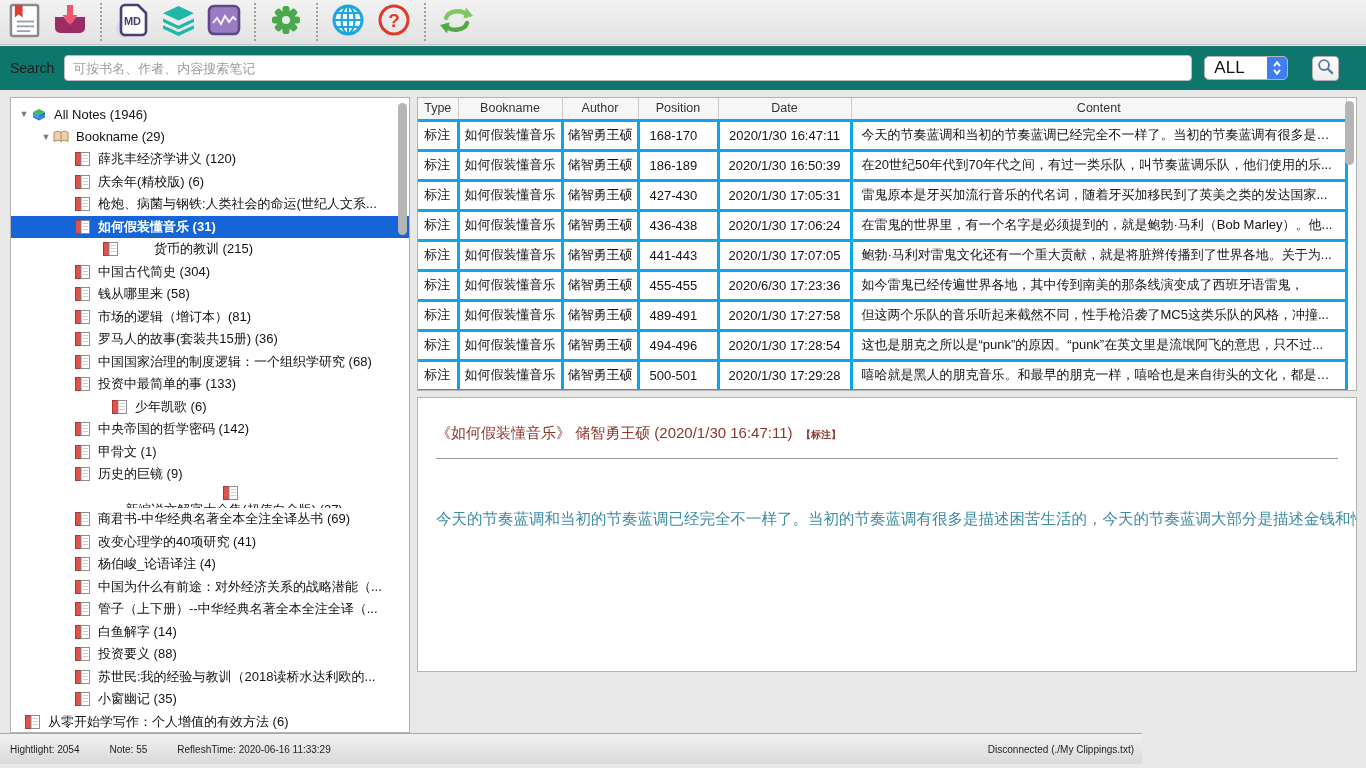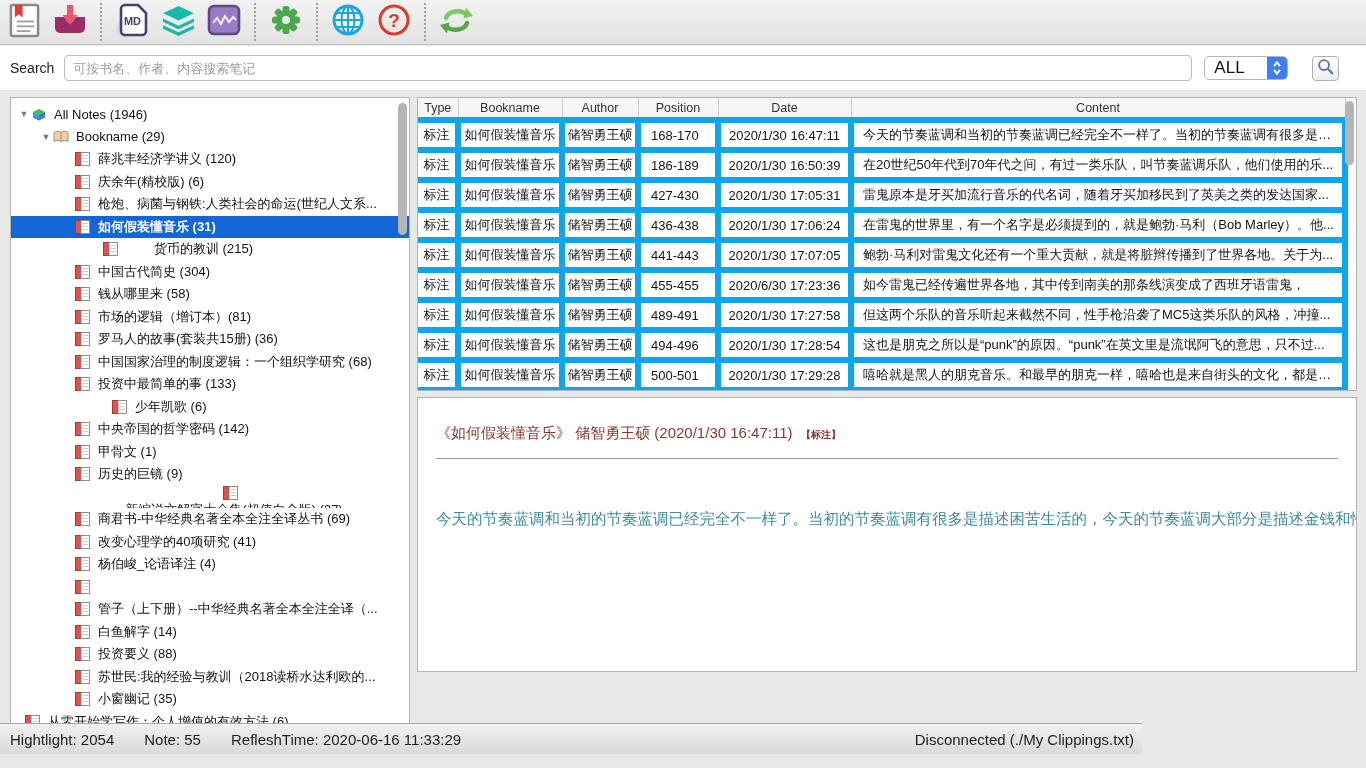--- a/index.html
+++ b/index.html
@@ -9,21 +9,21 @@
 
   
   .toolbar { position:absolute; left:0; top:0; width:1366px; height:45px;
     background:linear-gradient(#f2f2f2,#e2e2e2); border-bottom:1px solid #c2c2c2;
     display:flex; align-items:center; padding-left:1px; }
   .tbtn { width:46px; height:40px; display:flex; align-items:center; justify-content:center; }
   .tsep { height:38px; border-left:2px dotted #9f9f9f; margin:0 7px; }
 
   
   .search-row { position:absolute; left:0; top:46px; width:1366px; height:44px;
-    background:#ffffff; display:flex; align-items:center; }
+    background:#0f766e; display:flex; align-items:center; }
   .search-label { font-size:14px; color:#1d1d1d; margin-left:10px; }
   .search-input { margin-left:10px; width:1128px; height:26px; border:1px solid #bdbdbd;
     border-radius:4px; background:#fff; font-size:13px; padding:0 8px; color:#222; outline:none;
     font-family:"Liberation Sans","DejaVu Sans",sans-serif; }
   .search-input::placeholder { color:#9a9a9a; }
   .scope-select { margin-left:12px; width:84px; height:24px; background:#fff;
     border:1px solid #b5b5b5; border-radius:5px; display:flex; align-items:center;
     position:relative; font-size:17px; color:#111; }
   .scope-select .val { padding-left:9px; flex:1; }
   .scope-select .chev { width:20px; height:22px; background:#3f7ef2; border-radius:0 4px 4px 0;
@@ -46,37 +46,37 @@
   .tree-item.selected .expander { color:#fff; }
   .tree-icon { width:18px; height:15px; flex:none; margin-right:5px; display:flex; align-items:center; }
   .tree-label { overflow:hidden; text-overflow:ellipsis; }
   .scroll-thumb { position:absolute; background:#b5b5b5; border-radius:5px; width:9px; }
 
   
   table { border-collapse:collapse; table-layout:fixed; width:930px; font-size:13px; }
   th { height:22px; background:#f6f6f6; font-weight:normal; color:#333; font-size:12.5px;
     border:1px solid #ccc; border-top:none; }
   th:first-child { border-left:none; } td:first-child { border-left:none; }
-  td { height:30px; border:6px solid #0ea5e9; color:#141414; white-space:nowrap; overflow:hidden;
+  td { height:30px; border:3px solid #0ea5e9; color:#141414; white-space:nowrap; overflow:hidden;
     text-overflow:ellipsis; padding:0 6px; }
   td.c { text-align:center; padding:0 2px; }
   td.pos { padding-left:10px; }
   td.content { padding-left:9px; }
 
   
   .detail-inner { padding:26px 18px 0 18px; }
   .detail-title { font-size:15px; color:#8c372e; }
   .detail-tag { font-size:10px; font-weight:bold; color:#8c372e; margin-left:4px; }
   .detail-hr { border:none; border-top:1px solid #999; margin-top:15px; }
   .detail-body { margin-top:46px; font-size:15.5px; color:#3d8ba3; line-height:28px; width:1320px; }
 
   
-  .statusbar { position:absolute; left:0; bottom:14px; width:1142px; height:31px;
+  .statusbar { position:absolute; left:0; bottom:4px; width:1142px; height:31px;
     background:linear-gradient(#f1f1f1,#d9d9d9); border-top:1px solid #a8a8a8;
-    display:flex; align-items:center; font-size:15px; color:#1e1e1e; }
+    display:flex; align-items:center; font-size:10px; color:#1e1e1e; }
   .statusbar .left { display:flex; gap:30px; margin-left:10px; }
   .statusbar .right { margin-left:auto; margin-right:8px; }
 </style>
 </head>
 <body>
 
 <div class="screen">
 
   <div class="toolbar">
     <div class="tbtn">
@@ -472,20 +472,21 @@
           <span class="expander"></span>
           <span class="tree-icon">
             <svg width="15" height="14" viewBox="0 0 15 14">
               <rect x="0.5" y="0.5" width="5.5" height="13" fill="#e2524a" stroke="#a83832"></rect>
               <rect x="6" y="0.5" width="8.5" height="13" fill="#ffffff" stroke="#8e8e8e"></rect>
               <line x1="7.5" y1="3.5" x2="13" y2="3.5" stroke="#cfcfcf"></line>
               <line x1="7.5" y1="6.5" x2="13" y2="6.5" stroke="#cfcfcf"></line>
               <line x1="7.5" y1="9.5" x2="13" y2="9.5" stroke="#cfcfcf"></line>
             </svg>
           </span>
+          <span class="tree-label">中国为什么有前途：对外经济关系的战略潜能（...</span>
         </div>
         <div class="tree-item" style="padding-left: 50px;">
           <span class="expander"></span>
           <span class="tree-icon">
             <svg width="15" height="14" viewBox="0 0 15 14">
               <rect x="0.5" y="0.5" width="5.5" height="13" fill="#e2524a" stroke="#a83832"></rect>
               <rect x="6" y="0.5" width="8.5" height="13" fill="#ffffff" stroke="#8e8e8e"></rect>
               <line x1="7.5" y1="3.5" x2="13" y2="3.5" stroke="#cfcfcf"></line>
               <line x1="7.5" y1="6.5" x2="13" y2="6.5" stroke="#cfcfcf"></line>
               <line x1="7.5" y1="9.5" x2="13" y2="9.5" stroke="#cfcfcf"></line>

